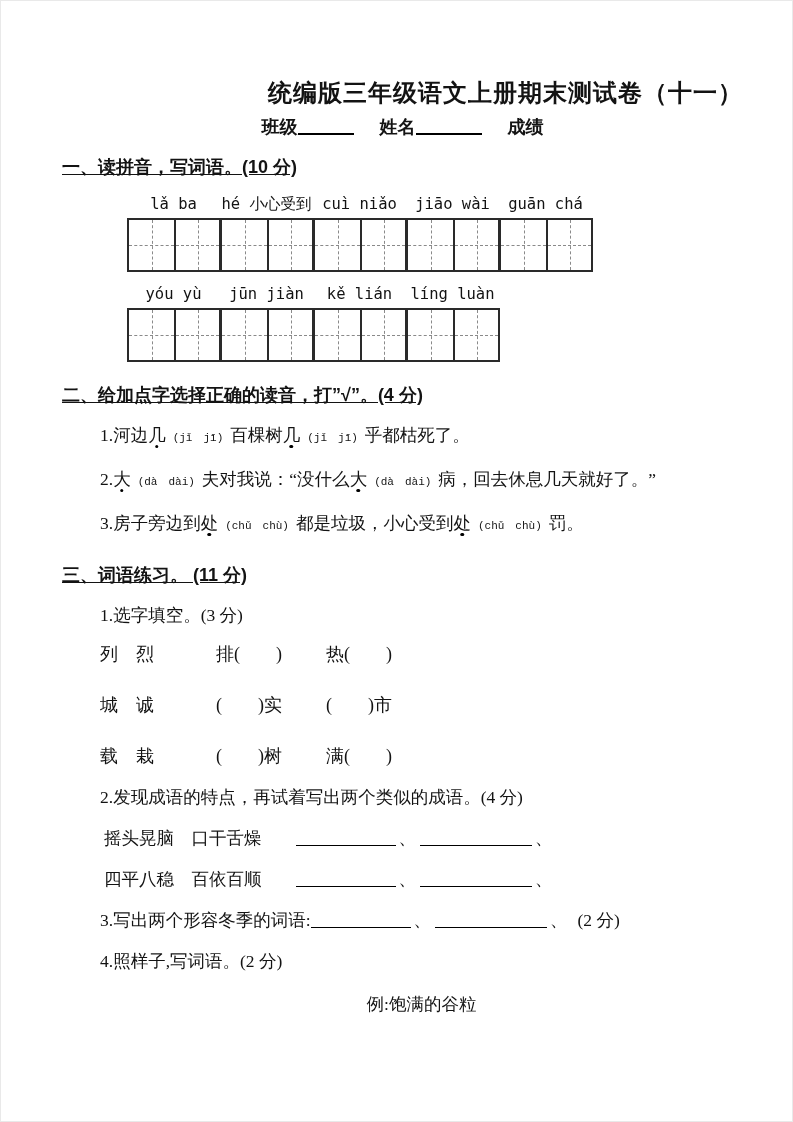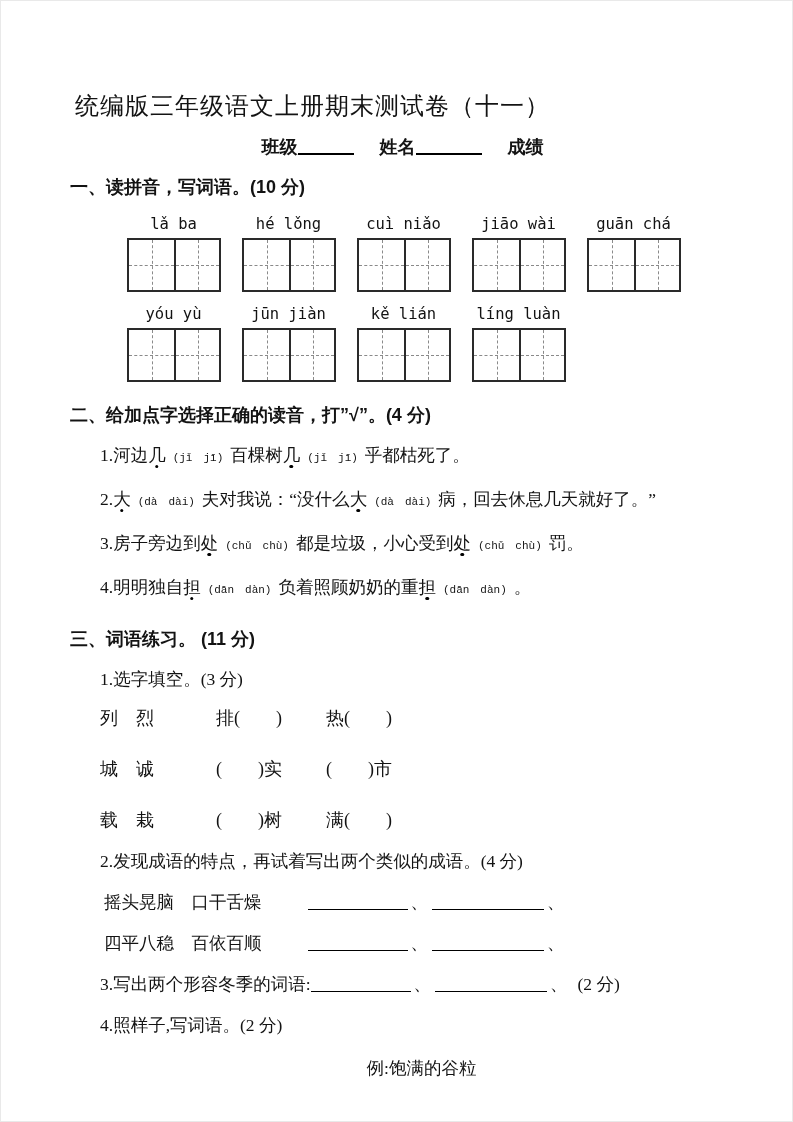--- a/index.html
+++ b/index.html
@@ -5,48 +5,48 @@
   html,body{margin:0;padding:0;background:#ffffff;}
   body{
     width:793px;height:1122px;overflow:hidden;position:relative;
     color:#131313;
     font-family:"Liberation Serif","DejaVu Serif",serif;
     box-shadow:inset 0 0 0 1px #e9e9e9;
   }
   .page{padding:78px 50px 0 62px;}
 
   .title{
-    margin:13px;text-align:left;
+    margin:0;text-align:right;
     font-family:"Liberation Sans","DejaVu Sans",sans-serif;
-    font-size:24px;font-weight:400;letter-spacing:1px;line-height:30px;
+    font-size:24px;font-weight:700;letter-spacing:1px;line-height:30px;
   }
   .hdr{
     margin-top:6px;text-align:center;
     font-family:Liberation Serif, serif;
     font-size:18px;font-weight:700;line-height:26px;
   }
   .hdr .gap{display:inline-block;width:26px;}
   .blank{
     display:inline-block;border-bottom:2px solid #000;height:14px;
     vertical-align:-2px;
   }
   .w56{width:56px}.w66{width:66px}
   .w100{width:100px}.w112{width:112px}
   .uline{border-bottom:1.6px solid #000;}
 
   .sec-heading{
-    margin:14px 0 0 8px;
+    margin:14px 0 0 0;
     font-family:"Liberation Sans","DejaVu Sans",sans-serif;
-    font-size:18px;font-weight:700;line-height:26px;
+    font-size:18px;font-weight:700;line-height:26px;text-decoration:underline;
   }
   .sec-heading.s2{margin-top:20px;}
   .sec-heading.s3{margin-top:22px;}
 
   
-  .tian-row{display:flex;gap:22px;margin:14px 0 0 65px;}
+  .tian-row{display:flex;margin:14px 0 0 65px;}
   .tian-row.second{margin-top:12px;}
   .tian-group{width:93px;}
   .pinyin-label{
     text-align:center;
     font-family:"DejaVu Sans Mono","Liberation Mono",monospace;
     font-size:15.5px;line-height:20px;margin-bottom:4px;white-space:nowrap;
   }
   .tian-box{display:flex;border:2px solid #2a2a2a;width:90px;}
   .cell{width:45px;height:50px;position:relative;box-sizing:border-box;}
   .cell + .cell{border-left:2px solid #2a2a2a;}
@@ -68,21 +68,21 @@
     transform:translateX(-50%);
   }
 
   
   .sub{margin:14px 0 0 38px;font-size:17.5px;line-height:27px;}
   .fill-grid{
     display:grid;grid-template-columns:116px 110px auto;
     margin:12px 0 0 38px;font-size:18px;line-height:27px;row-gap:24px;
   }
   .idiom-row{margin:14px 0 0 42px;font-size:17.5px;line-height:27px;}
-  .idiom-row .idioms{margin-right:46px;}
+  .idiom-row .idioms{margin-right:34px;}
   .pause{margin:0 4px 0 3px;}
   .pts{margin-left:6px;margin-top:42px;}
   .example{margin-top:16px;text-align:center;}
 </style>
 </head>
 <body>
 
 <div class="page">
 
   <h1 class="title">统编版三年级语文上册期末测试卷（十一）</h1>
@@ -95,21 +95,21 @@
 
   <div class="tian-row">
     <div class="tian-group">
       <div class="pinyin-label">lǎ ba</div>
       <div class="tian-box">
           <div class="cell"></div>
           <div class="cell"></div>
         </div>
     </div>
     <div class="tian-group">
-      <div class="pinyin-label">hé lǒng</div>
+      <div class="pinyin-label">hé 小心受到</div>
       <div class="tian-box">
           <div class="cell"></div>
           <div class="cell"></div>
         </div>
     </div>
     <div class="tian-group">
       <div class="pinyin-label">cuì niǎo</div>
       <div class="tian-box">
           <div class="cell"></div>
           <div class="cell"></div>
@@ -163,21 +163,20 @@
   </div>
 
   <h2 class="sec-heading s2">二、给加点字选择正确的读音，打”√”。(4 分)</h2>
 
   <p class="item"><span>1.河边</span><span class="dot">几</span><span class="pin">(jǐ　jī)</span><span>百棵树</span><span class="dot">几</span><span class="pin">(jǐ　jī)</span><span>乎都枯死了。</span></p>
 
   <p class="item"><span>2.</span><span class="dot">大</span><span class="pin">(dà　dài)</span><span>夫对我说：“没什么</span><span class="dot">大</span><span class="pin">(dà　dài)</span><span>病，回去休息几天就好了。”</span></p>
 
   <p class="item"><span>3.房子旁边到</span><span class="dot">处</span><span class="pin">(chǔ　chù)</span><span>都是垃圾，小心受到</span><span class="dot">处</span><span class="pin">(chǔ　chù)</span><span>罚。</span></p>
 
-  <p class="item"><span>4.明明独自</span><span class="dot">担</span><span class="pin">(dān　dàn)</span><span>负着照顾奶奶的重</span><span class="dot">担</span><span class="pin">(dān　dàn)</span><span>。</span></p>
 
   <h2 class="sec-heading s3">三、词语练习。 (11 分)</h2>
 
   <p class="sub">1.选字填空。(3 分)</p>
 
   <div class="fill-grid">
     <span>列　烈</span>
     <span>排(　　)</span>
     <span>热(　　)</span>
     <span>城　诚</span>

